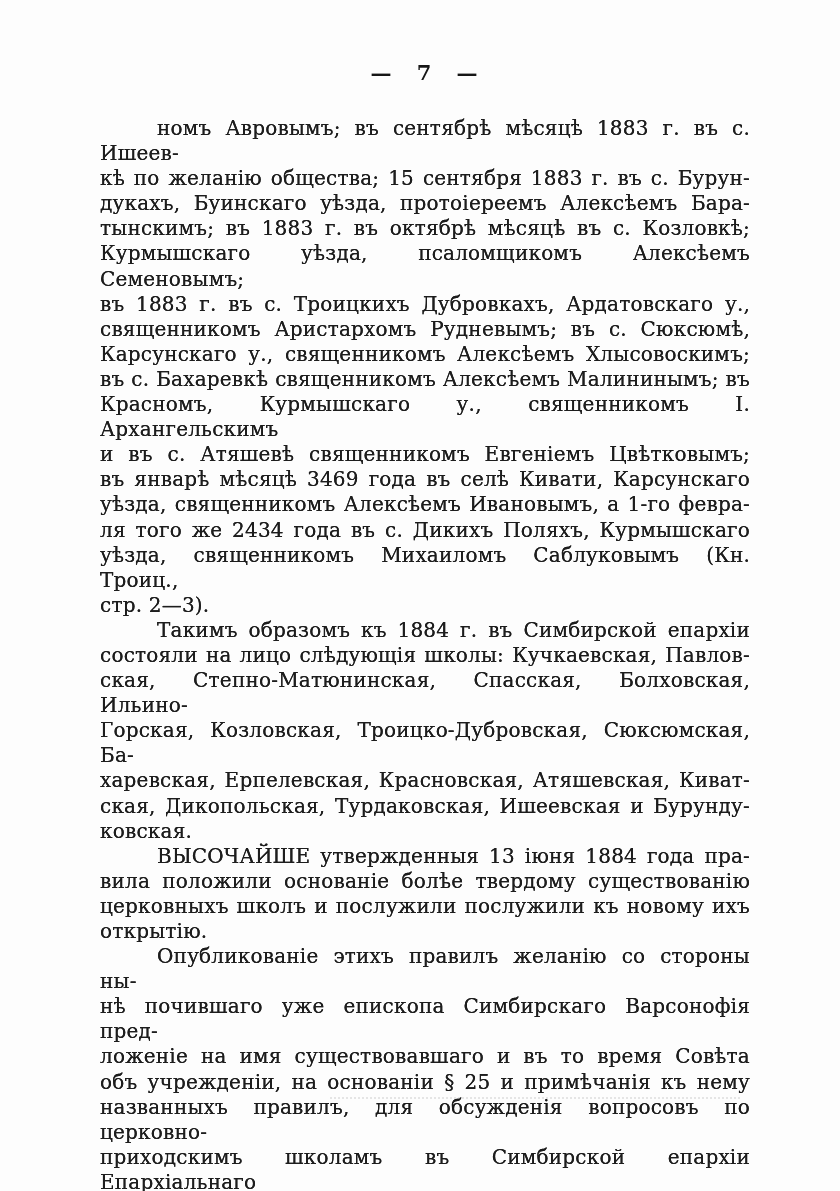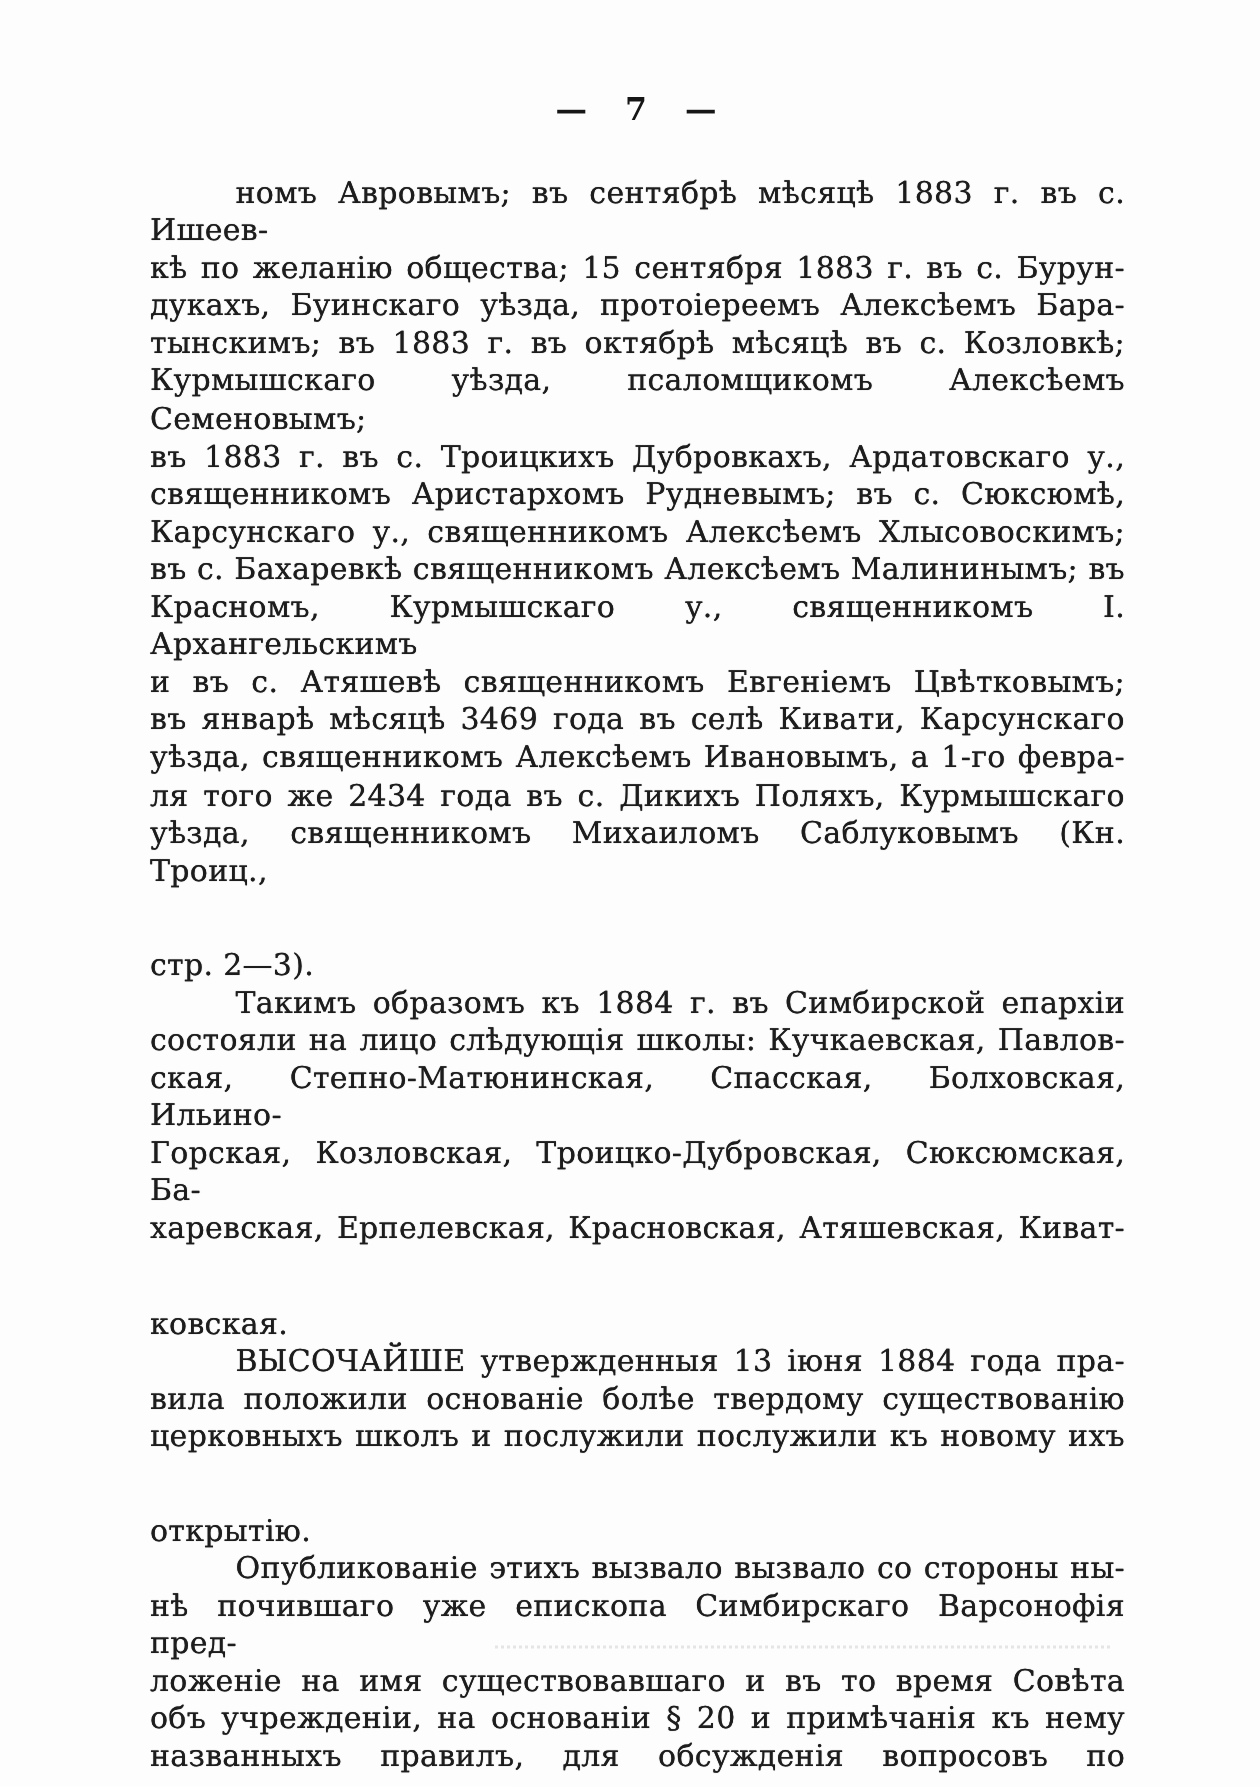--- a/index.html
+++ b/index.html
@@ -43,21 +43,20 @@
   .line {
     text-align: justify;
     text-align-last: justify;
     white-space: normal;
   }
   .line.indent {
     text-indent: 57px;
   }
   .line.last {
     text-align-last: left;
-    margin-top: 38px;
   }
   .scan-noise {
     position: absolute;
     left: 330px;
     top: 1097px;
     width: 410px;
     height: 0;
     border-top: 2px dotted #b9b9b9;
     opacity: 0.35;
   }
@@ -86,32 +85,33 @@
         <div class="line">ля того же 2434 года въ с. Дикихъ Поляхъ, Курмышскаго</div>
         <div class="line">уѣзда, священникомъ Михаиломъ Саблуковымъ (Кн. Троиц.,</div>
         <div class="line last">стр. 2—3).</div>
       </div>
       <div class="paragraph">
         <div class="line indent">Такимъ образомъ къ 1884 г. въ Симбирской епархіи</div>
         <div class="line">состояли на лицо слѣдующія школы: Кучкаевская, Павлов-</div>
         <div class="line">ская, Степно-Матюнинская, Спасская, Болховская, Ильино-</div>
         <div class="line">Горская, Козловская, Троицко-Дубровская, Сюксюмская, Ба-</div>
         <div class="line">харевская, Ерпелевская, Красновская, Атяшевская, Киват-</div>
+        <div class="line">ская, Дикопольская, Турдаковская, Ишеевская и Бурунду-</div>
         <div class="line last">ковская.</div>
       </div>
       <div class="paragraph">
         <div class="line indent">ВЫСОЧАЙШЕ утвержденныя 13 іюня 1884 года пра-</div>
         <div class="line">вила положили основаніе болѣе твердому существованію</div>
         <div class="line">церковныхъ школъ и послужили послужили къ новому ихъ</div>
         <div class="line last">открытію.</div>
       </div>
       <div class="paragraph">
-        <div class="line indent">Опубликованіе этихъ вызвало вызвало со стороны ны-</div>
+        <div class="line indent">Опубликованіе этихъ правилъ желанію со стороны ны-</div>
         <div class="line">нѣ почившаго уже епископа Симбирскаго Варсонофія пред-</div>
         <div class="line">ложеніе на имя существовавшаго и въ то время Совѣта</div>
-        <div class="line">объ учрежденіи, на основаніи § 20 и примѣчанія къ нему</div>
+        <div class="line">объ учрежденіи, на основаніи § 25 и примѣчанія къ нему</div>
         <div class="line">названныхъ правилъ, для обсужденія вопросовъ по церковно-</div>
         <div class="line">приходскимъ школамъ въ Симбирской епархіи Епархіальнаго</div>
       </div>
     </div>
 
   <div class="scan-noise"></div>
 </div>
 
 </body></html>

